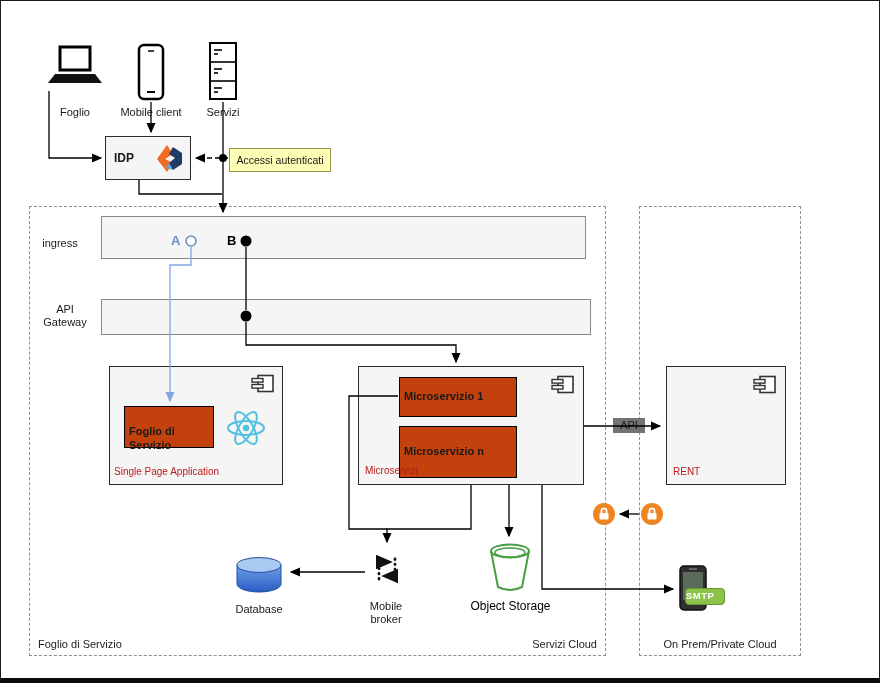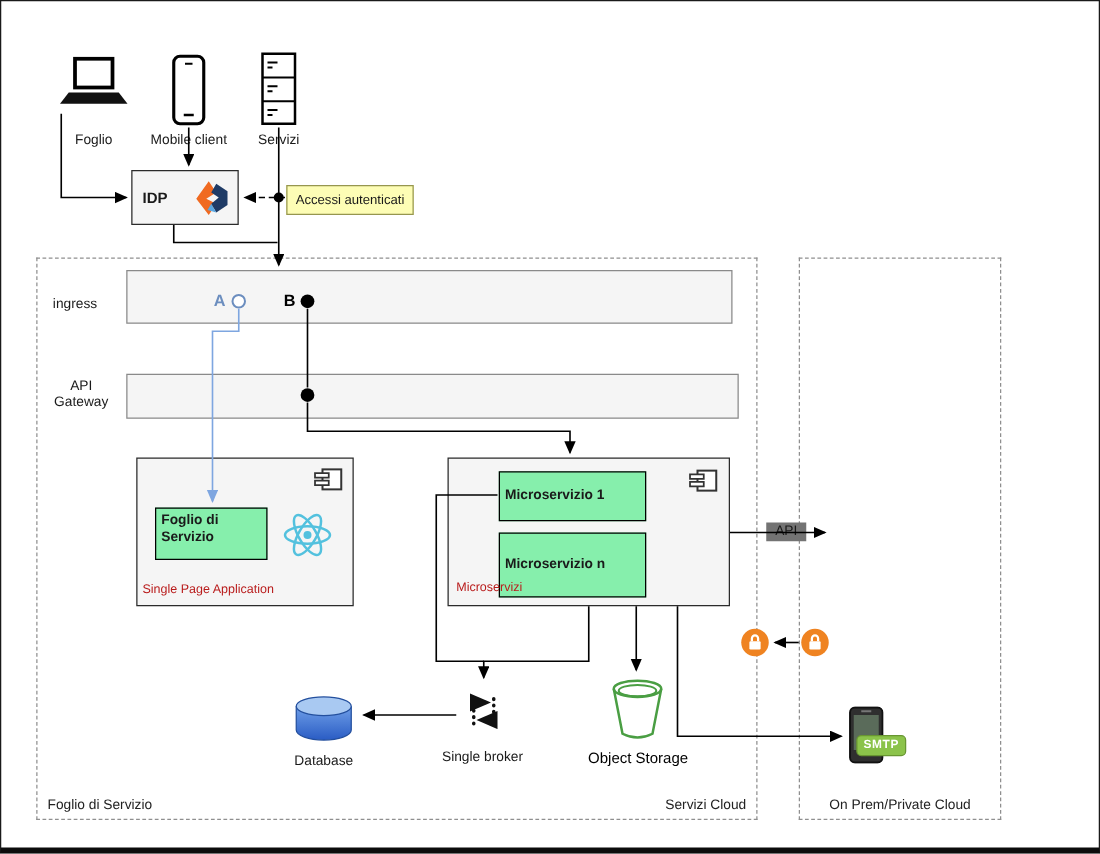--- a/index.html
+++ b/index.html
@@ -5,31 +5,31 @@
   html,body{margin:0;padding:0;background:#fff;}
   .canvas{
     position:relative;width:880px;height:683px;background:#ffffff;
     border:1px solid #1a1a1a;border-bottom:5px solid #0c0c0c;box-sizing:border-box;
     font-family:"Liberation Sans",sans-serif;overflow:hidden;color:#1a1a1a;
   }
   .abs{position:absolute;}
   .lbl{font-size:11px;color:#1a1a1a;text-align:center;line-height:1.2;}
   .bar{background:#f5f5f5;border:1px solid #8a8a8a;box-sizing:border-box;}
   .bigbox{background:#f5f5f5;border:1px solid #2b2b2b;box-sizing:border-box;}
-  .whitebox{background:#86efac;border:1px solid #000;box-sizing:border-box;
-    font-size:11px;font-weight:bold;padding:3px 4px;line-height:1.25;}
+  .whitebox{background:#c2410c;border:1px solid #000;box-sizing:border-box;
+    font-size:11px;font-weight:bold;padding:18px 4px;line-height:1.25;}
   .boxtitle{font-size:10px;color:#b91c1c;}
   .zone{border:1px dashed #8f8f8f;box-sizing:border-box;}
   .zlabel{font-size:11px;color:#222;}
   .note{background:#fdfdb5;border:1px solid #96964f;box-sizing:border-box;
     font-size:10.5px;display:flex;align-items:center;justify-content:center;}
   .portlbl{font-size:13px;font-weight:bold;}
   .chip{background:#737373;font-size:11px;text-align:center;line-height:15px;}
   .badge{background:#8bc34a;border:1px solid #689631;border-radius:4px;
-    color:#fff;font-size:9.5px;font-weight:bold;text-align:center;line-height:14px;letter-spacing:0.5px;}
+    color:#fff;font-size:9.5px;font-weight:bold;line-height:14px;letter-spacing:0.5px;}
   .wires{position:absolute;left:0;top:0;pointer-events:none;}
   .w{fill:none;stroke:#000;stroke-width:1.3;}
   .wb{fill:none;stroke:#7ea6e0;stroke-width:1.3;}
   .dash{stroke-dasharray:5,3;}
 </style>
 </head>
 <body>
 
 <div class="canvas">
 
@@ -128,20 +128,30 @@
     </span>
     <div class="abs whitebox" style="left:40px;top:10px;width:118px;height:40px;display:flex;align-items:center;">
       <span>Microservizio 1</span>
     </div>
     <div class="abs whitebox" style="left:40px;top:59px;width:118px;height:52px;display:flex;align-items:center;">
       <span>Microservizio n</span>
     </div>
     <span class="abs boxtitle" style="left:6px;bottom:8px;margin-top:24px;">Microservizi</span>
   </div>
 
+  <div class="abs bigbox" style="left:665px;top:365px;width:120px;height:119px;">
+    <span class="abs" style="right:8px;top:8px;">
+      <svg width="24" height="19" viewBox="0 0 24 19">
+        <rect x="7" y="1.5" width="15" height="16" fill="#fff" stroke="#333" stroke-width="1.6"></rect>
+        <rect x="1" y="4.5" width="11" height="3.6" fill="#fff" stroke="#333" stroke-width="1.4"></rect>
+        <rect x="1" y="10.5" width="11" height="3.6" fill="#fff" stroke="#333" stroke-width="1.4"></rect>
+      </svg>
+    </span>
+    <span class="abs boxtitle" style="left:6px;bottom:7px;">RENT</span>
+  </div>
 
   <div class="abs chip" style="left:612px;top:417px;width:32px;height:15px;">API</div>
 
   <div class="abs" style="left:233px;top:554px;">
     <svg width="50" height="40" viewBox="0 0 50 40">
       <defs>
         <linearGradient id="dbg" x1="0" y1="0" x2="0" y2="1">
           <stop offset="0" stop-color="#6f9fe8"></stop>
           <stop offset="1" stop-color="#2a5cc4"></stop>
         </linearGradient>
@@ -156,21 +166,21 @@
     <svg width="38" height="38" viewBox="0 0 38 38">
       <defs>
         <marker id="mbar" markerWidth="8" markerHeight="8" refX="5" refY="2.6" orient="auto">
           <path d="M0,0 L6,2.6 L0,5.2 Z" fill="#111"></path>
         </marker>
       </defs>
       <path d="M11,29 L11,12 L22,12" fill="none" stroke="#111" stroke-width="2.8" stroke-linecap="round" stroke-dasharray="0.5,4.6" marker-end="url(#mbar)"></path>
       <path d="M27,9 L27,26 L16,26" fill="none" stroke="#111" stroke-width="2.8" stroke-linecap="round" stroke-dasharray="0.5,4.6" marker-end="url(#mbar)"></path>
     </svg>
   </div>
-  <div class="abs lbl" style="left:352px;top:599px;width:66px;">Single broker</div>
+  <div class="abs lbl" style="left:352px;top:599px;width:66px;">Mobile broker</div>
 
   <div class="abs" style="left:488px;top:541px;">
     <svg width="42" height="50" viewBox="0 0 42 50">
       <ellipse cx="21" cy="9" rx="19" ry="6.5" fill="none" stroke="#4a9e43" stroke-width="2"></ellipse>
       <ellipse cx="21" cy="10.5" rx="15" ry="4.5" fill="none" stroke="#4a9e43" stroke-width="1.6"></ellipse>
       <path d="M2,9 L9,45 Q21,51 33,45 L40,9" fill="none" stroke="#4a9e43" stroke-width="2"></path>
     </svg>
   </div>
   <div class="abs lbl" style="left:462px;top:598px;width:95px;font-size:12px;color:#000000;">Object Storage</div>
 

